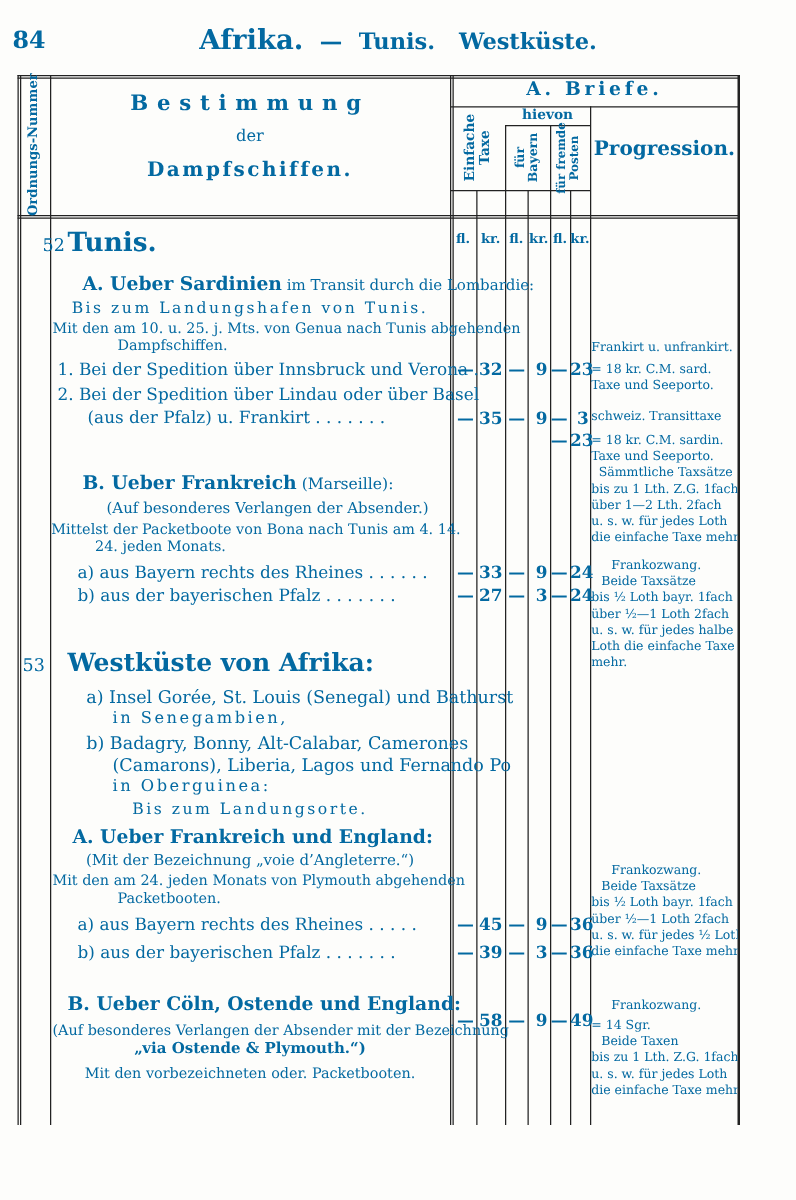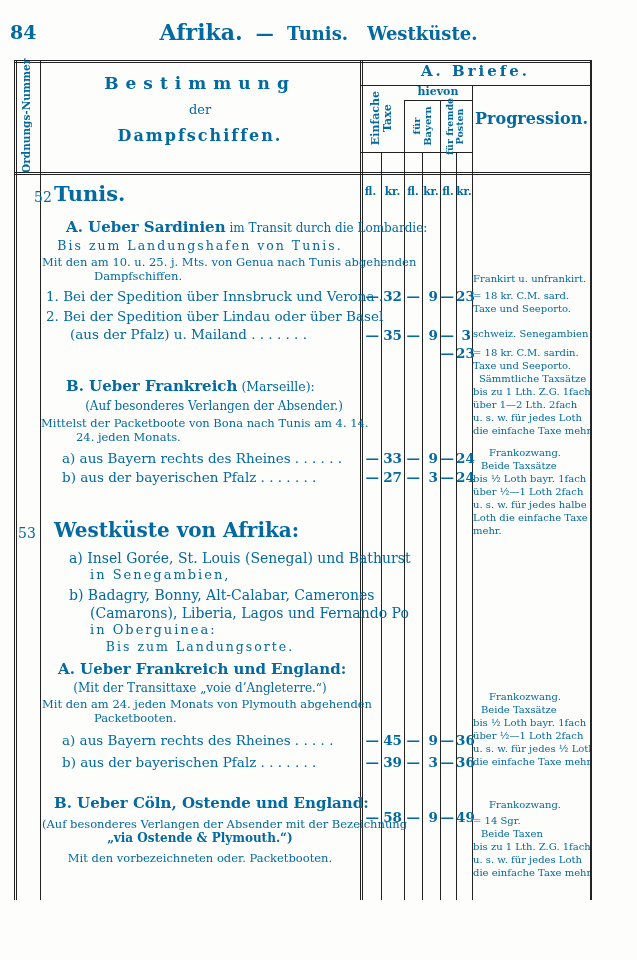--- a/index.html
+++ b/index.html
@@ -100,21 +100,21 @@
     <div class="tl ctr" style="left:0;top:129px;width:26px;font-size:14px;margin-left:16px;">52</div>
     <div class="tl b" style="left:40px;top:122px;font-size:21px;">Tunis.</div>
     <div class="tl" style="left:52px;top:158px;">
       <span class="h15">A. Ueber Sardinien</span><span style="font-size:12px;"> im Transit durch die Lombardie:</span>
     </div>
     <div class="tl ctr ls2" style="left:26px;top:179px;width:320px;font-size:12.5px;">Bis zum Landungshafen von Tunis.</div>
     <div class="tl sm" style="left:28px;top:196px;">Mit den am 10. u. 25. j. Mts. von Genua nach Tunis abgehenden</div>
     <div class="tl sm" style="left:80px;top:210px;">Dampfschiffen.</div>
     <div class="tl md" style="left:32px;top:229px;">1. Bei der Spedition über Innsbruck und Verona    .</div>
     <div class="tl md" style="left:32px;top:249px;">2. Bei der Spedition über Lindau oder über Basel</div>
-    <div class="tl md" style="left:56px;top:267px;">(aus der Pfalz) u. Mailand .   .   .   .   .   .   .</div>
+    <div class="tl md" style="left:56px;top:267px;">(aus der Pfalz) u. Frankirt .   .   .   .   .   .   .</div>
     <div class="tl" style="left:52px;top:317px;">
       <span class="h15">B. Ueber Frankreich</span><span style="font-size:12.5px;"> (Marseille):</span>
     </div>
     <div class="tl ctr" style="left:26px;top:340px;width:320px;font-size:12px;margin-left:14px;">(Auf besonderes Verlangen der Absender.)</div>
     <div class="tl sm" style="left:27px;top:357px;">Mittelst der Packetboote von Bona nach Tunis am 4. 14.</div>
     <div class="tl sm" style="left:62px;top:371px;">24. jeden Monats.</div>
     <div class="tl md" style="left:48px;top:391px;">a) aus Bayern rechts des Rheines   .   .   .   .   .   .</div>
     <div class="tl md" style="left:48px;top:410px;">b) aus der bayerischen Pfalz   .   .   .   .   .   .   .</div>
 
     <div class="vrow" style="top:228px;">
@@ -151,21 +151,21 @@
         <span class="c2">—</span>
         <span class="c3">3</span>
         <span class="c4">—</span>
         <span class="c5">24</span>
     </div>
 
     <div class="prog" style="top:212px;">
       <div>Frankirt u. unfrankirt.</div>
       <div class="mt4">= 18 kr. C.M. sard.</div>
       <div>Taxe und Seeporto.</div>
-      <div class="mt12">schweiz. Senegambien</div>
+      <div class="mt12">schweiz. Transittaxe</div>
       <div class="mt6">= 18 kr. C.M. sardin.</div>
       <div>Taxe und Seeporto.</div>
       <div class="pi6">Sämmtliche Taxsätze</div>
       <div>bis zu 1 Lth. Z.G. 1fach</div>
       <div>über 1—2 Lth. 2fach</div>
       <div>u. s. w. für jedes Loth</div>
       <div>die einfache Taxe mehr.</div>
     </div>
     <div class="prog" style="top:386px;">
       <div class="pi16">Frankozwang.</div>
@@ -179,21 +179,21 @@
 
     <div class="tl ctr" style="left:0;top:465px;width:26px;font-size:14px;">53</div>
     <div class="tl b" style="left:40px;top:459px;font-size:20px;">Westküste von Afrika:</div>
     <div class="tl" style="left:55px;top:490px;font-size:14px;">a) Insel Gorée, St. Louis (Senegal) und Bathurst</div>
     <div class="tl ls2" style="left:76px;top:508px;font-size:13px;">in Senegambien,</div>
     <div class="tl" style="left:55px;top:527px;font-size:14px;">b) Badagry, Bonny, Alt-Calabar, Camerones</div>
     <div class="tl" style="left:76px;top:545px;font-size:14px;">(Camarons), Liberia, Lagos und Fernando Po</div>
     <div class="tl ls2" style="left:76px;top:563px;font-size:13px;">in Oberguinea:</div>
     <div class="tl ctr ls2" style="left:26px;top:580px;width:320px;font-size:12.5px;">Bis zum Landungsorte.</div>
     <div class="tl h15" style="left:44px;top:601px;">A. Ueber Frankreich und England:</div>
-    <div class="tl ctr" style="left:26px;top:622px;width:320px;font-size:12px;">(Mit der Transittaxe „voie d’Angleterre.“)</div>
+    <div class="tl ctr" style="left:26px;top:622px;width:320px;font-size:12px;">(Mit der Bezeichnung „voie d’Angleterre.“)</div>
     <div class="tl sm" style="left:28px;top:638px;">Mit den am 24. jeden Monats von Plymouth abgehenden</div>
     <div class="tl sm" style="left:80px;top:652px;">Packetbooten.</div>
     <div class="tl md" style="left:48px;top:673px;">a) aus Bayern rechts des Rheines   .   .   .   .   .</div>
     <div class="tl md" style="left:48px;top:695px;">b) aus der bayerischen Pfalz   .   .   .   .   .   .   .</div>
     <div class="tl h15" style="left:40px;top:735px;">B. Ueber Cöln, Ostende und England:</div>
     <div class="tl ctr" style="left:26px;top:772px;width:320px;font-size:12px;font-weight:600;">„via Ostende &amp; Plymouth.“)</div>
     <div class="tl sm" style="left:28px;top:758px;">(Auf besonderes Verlangen der Absender mit der Bezeichnung</div>
     <div class="tl ctr sm" style="left:26px;top:792px;width:320px;">Mit den vorbezeichneten oder. Packetbooten.</div>
 
     <div class="vrow" style="top:672px;">

